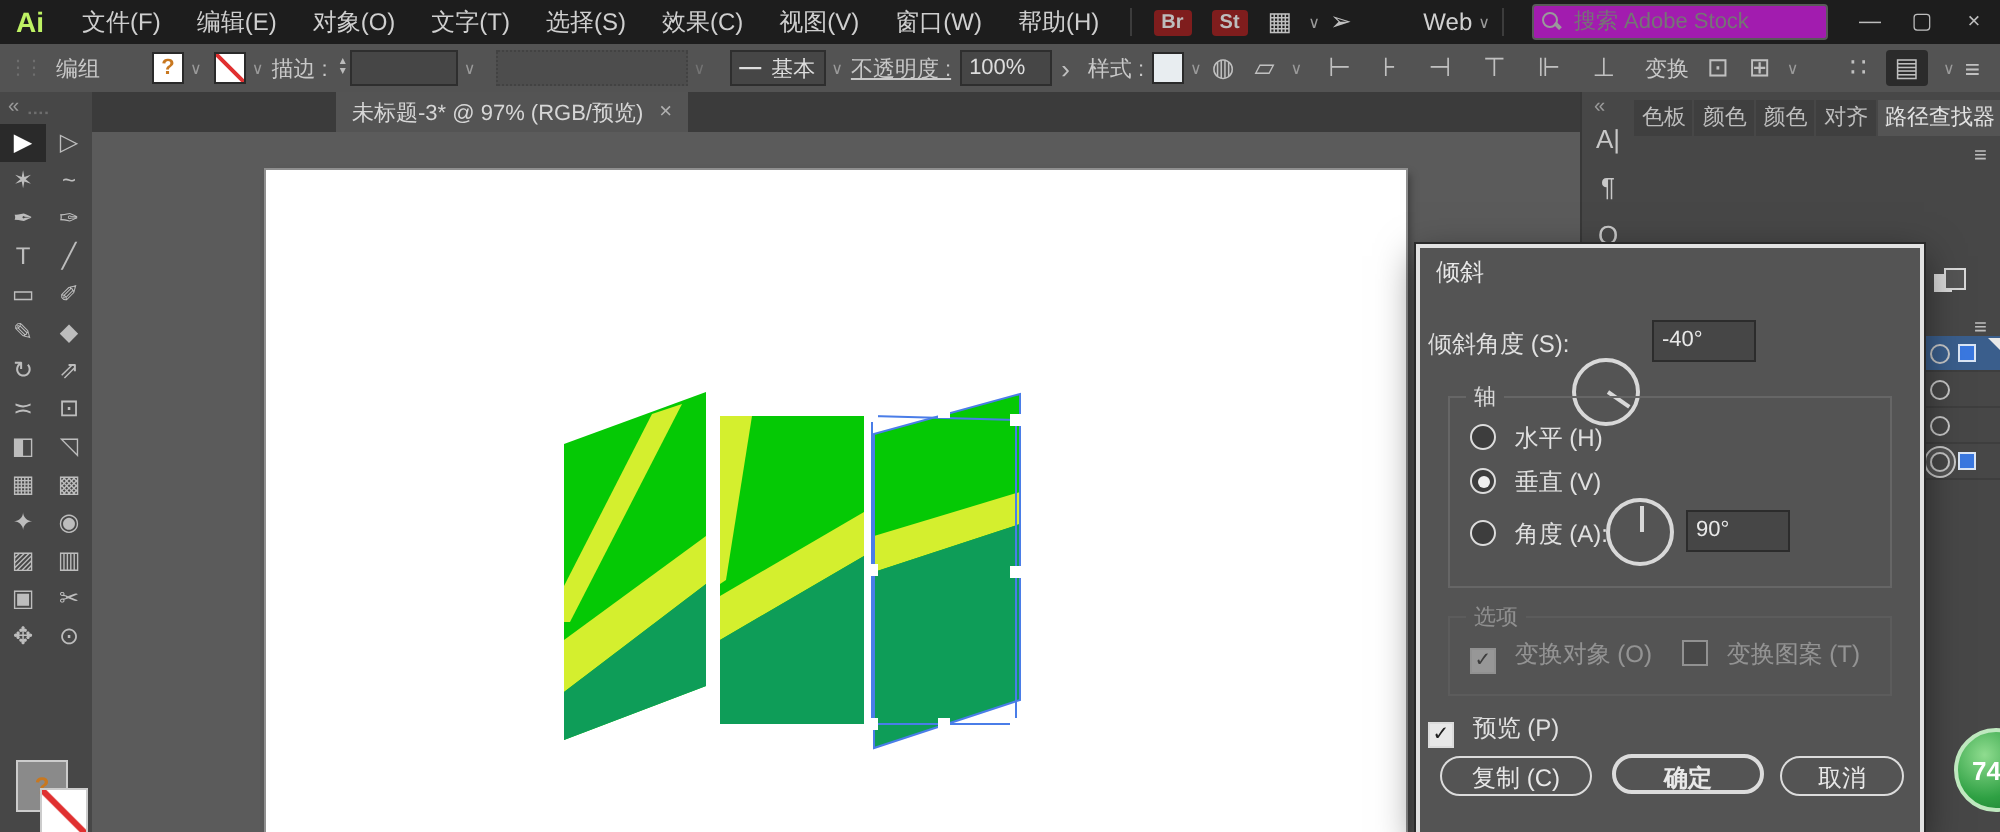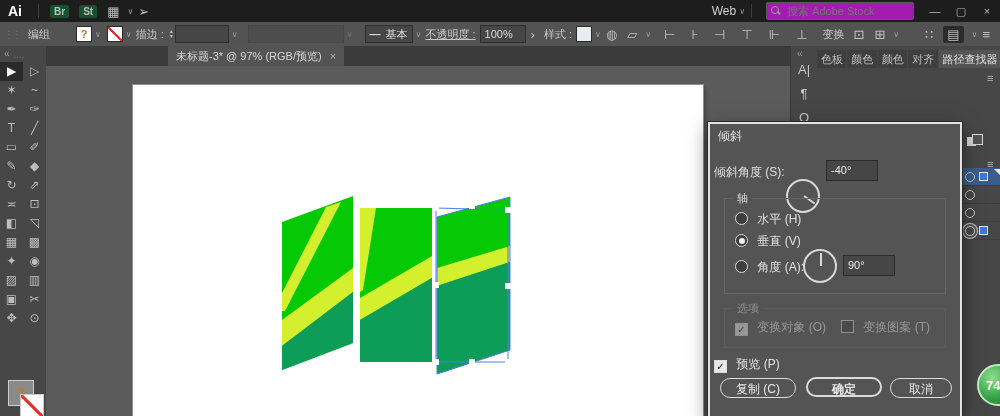--- a/index.html
+++ b/index.html
@@ -4,23 +4,23 @@
 <style>
   html,body{margin:0;padding:0;background:#333;}
   #app{position:relative;width:1000px;height:416px;overflow:hidden;
        font-family:"Liberation Sans","DejaVu Sans",sans-serif;
        background:#535353;color:#cfcfcf;font-size:12px;
        -webkit-user-select:none;user-select:none;}
   .abs{position:absolute;}
   
   #menubar{position:absolute;left:0;top:0;width:1000px;height:22px;background:#1d1d1d;
            display:flex;align-items:center;gap:0;}
-  #ai-logo{color:#ffffff;font-weight:bold;font-size:14px;padding:0 10px 0 8px;}
+  #ai-logo{color:#bef264;font-weight:bold;font-size:14px;padding:0 10px 0 8px;}
   .mi{color:#cfcfcf;padding:0 9px;font-size:12px;line-height:22px;cursor:default;}
-  .appbtn{background:#14532d;color:#bdbdbd;border-radius:2px;font-size:10px;
+  .appbtn{background:#7f1d1d;color:#bdbdbd;border-radius:2px;font-size:10px;
           padding:1px 4px;margin:0 5px;font-weight:bold;}
   .sep{width:1px;height:14px;background:#3c3c3c;margin:0 6px;}
   #ws-switcher{color:#d0d0d0;margin-left:4px;}
   .caret{font-size:8px;color:#9a9a9a;margin-left:3px;}
   #search-box{display:flex;align-items:center;background:#a21caf;border:1px solid #5a5a5a;
               border-radius:2px;height:16px;padding:0 4px;margin:0 8px;}
   #search-box input{background:transparent;border:0;outline:0;color:#bbb;width:120px;
                     font-size:11px;font-family:inherit;}
   .mag{position:relative;width:10px;height:10px;margin-right:4px;}
   .mag::before{content:"";position:absolute;left:0;top:0;width:6px;height:6px;
@@ -117,20 +117,21 @@
          border:2px solid #bfe8bf;color:#fff;font-weight:bold;font-size:13px;
          display:flex;align-items:center;padding-left:7px;box-sizing:border-box;}
 </style>
 </head>
 <body>
 
 <div id="app">
 
   <div id="menubar">
     <span id="ai-logo">Ai</span>
+    <span id="menu-items"><span class="mi">文件(F)</span><span class="mi">编辑(E)</span><span class="mi">对象(O)</span><span class="mi">文字(T)</span><span class="mi">选择(S)</span><span class="mi">效果(C)</span><span class="mi">视图(V)</span><span class="mi">窗口(W)</span><span class="mi">帮助(H)</span></span>
     <span class="sep"></span>
     <span class="appbtn">Br</span>
     <span class="appbtn">St</span>
     <span class="obicon">▦</span>
     <span class="caret">∨</span>
     <span class="obicon">➢</span>
     <span style="flex:1"></span>
     <span id="ws-switcher">Web</span>
     <span class="caret">∨</span>
     <span class="sep"></span>

